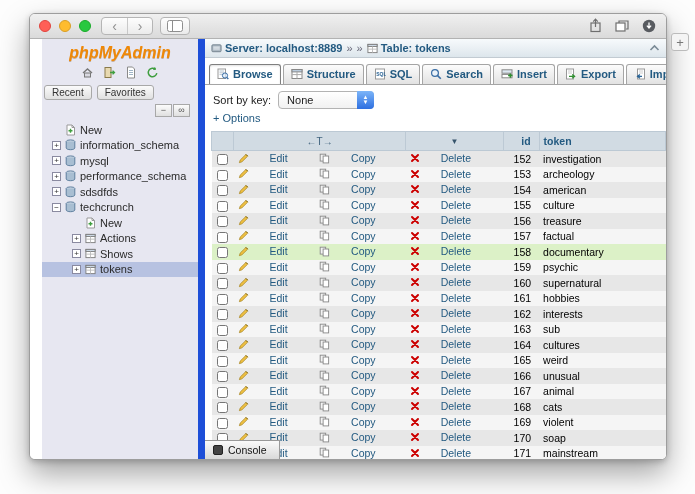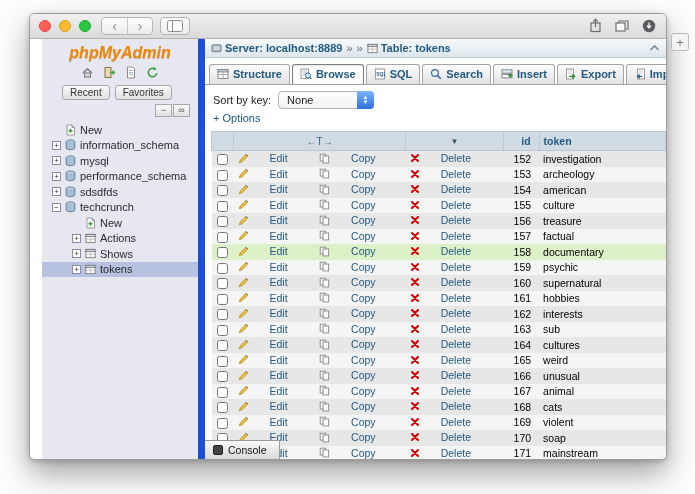--- a/index.html
+++ b/index.html
@@ -41,21 +41,21 @@
              justify-content:center; }
 
   .app { display:flex; height:420px; background:#fff; }
 
   
   .sidebar { width:163px; background:#e7e7f1; border-right:7px solid #1d4ed8;
              overflow:hidden; font-size:11px;margin-left:12px; }
   .logo { text-align:center; padding:5px 0 2px; font-size:16px; font-weight:bold;
           color:#ef8807; text-shadow:0 1px 0 rgba(130,70,0,.35); font-style:italic; }
   .iconrow { display:flex; justify-content:center; gap:9px; padding:2px 0 4px; }
-  .recfav { display:flex; gap:5px; padding:2px 20px 4px; }
+  .recfav { display:flex; gap:5px; padding:2px 2px 4px; }
   .minibtn { font-size:10px; color:#333; background:linear-gradient(#fbfbfb,#e0e0e0);
              border:1px solid #a8a8a8; border-radius:3px; padding:1px 7px; }
   .minictl { display:flex; justify-content:flex-end; gap:1px; padding:0 8px 3px; }
   .tinybtn { width:17px; height:13px; font-size:9px; line-height:11px; text-align:center;
              color:#555; background:linear-gradient(#fbfbfb,#e0e0e0);
              border:1px solid #a8a8a8; }
   .tree { padding-top:2px; }
   .tree-row { display:flex; align-items:center; height:15.5px; padding-left:10px;
               white-space:nowrap; color:#2a2a2a; }
   .tree-row.lvl1 { padding-left:30px; }
@@ -349,43 +349,43 @@
               <span>Table: tokens</span>
             </a>
             <span class="collapse-top ic">
               <svg width="11" height="8" viewBox="0 0 11 8">
                 <path d="M1.5 6 L5.5 2 L9.5 6" fill="none" stroke="#7a8a96" stroke-width="1.6"></path>
               </svg>
             </span>
           </div>
 
         <div class="tabbar">
-            <span class="tab">
-              <span class="ic">
-                <svg width="12" height="12" viewBox="0 0 12 12">
-                  <rect x="1" y="1.5" width="10" height="9" fill="#fff" stroke="#888"></rect>
-                  <rect x="1" y="1.5" width="10" height="2.4" fill="#b9cbdd" stroke="#888"></rect>
-                  <line x1="1" y1="6.6" x2="11" y2="6.6" stroke="#aaa"></line>
-                  <line x1="6" y1="3.9" x2="6" y2="10.5" stroke="#aaa"></line>
-                </svg>
-              </span>
-              <span>Structure</span>
-            </span>
             <span class="tab active">
               <span class="ic">
                 <svg width="12" height="12" viewBox="0 0 12 12">
                   <rect x="1" y="1" width="7.5" height="9.5" fill="#fff" stroke="#999"></rect>
                   <line x1="2.5" y1="3" x2="7" y2="3" stroke="#b9c6d2"></line>
                   <line x1="2.5" y1="4.8" x2="7" y2="4.8" stroke="#b9c6d2"></line>
                   <line x1="2.5" y1="6.6" x2="7" y2="6.6" stroke="#b9c6d2"></line>
                   <circle cx="8" cy="7.5" r="2.6" fill="rgba(220,235,250,.75)" stroke="#3a6ea5"></circle>
                   <line x1="9.8" y1="9.4" x2="11.3" y2="10.9" stroke="#3a6ea5" stroke-width="1.4"></line>
                 </svg>
               </span>
               <span>Browse</span>
+            </span>
+            <span class="tab">
+              <span class="ic">
+                <svg width="12" height="12" viewBox="0 0 12 12">
+                  <rect x="1" y="1.5" width="10" height="9" fill="#fff" stroke="#888"></rect>
+                  <rect x="1" y="1.5" width="10" height="2.4" fill="#b9cbdd" stroke="#888"></rect>
+                  <line x1="1" y1="6.6" x2="11" y2="6.6" stroke="#aaa"></line>
+                  <line x1="6" y1="3.9" x2="6" y2="10.5" stroke="#aaa"></line>
+                </svg>
+              </span>
+              <span>Structure</span>
             </span>
             <span class="tab">
               <span class="ic">
                 <svg width="12" height="12" viewBox="0 0 12 12">
                   <rect x="1.5" y="1" width="9" height="10" fill="#fff" stroke="#999"></rect>
                   <text x="2.2" y="8.3" font-size="5" fill="#2a6496" font-weight="bold">SQL</text>
                 </svg>
               </span>
               <span>SQL</span>
             </span>

